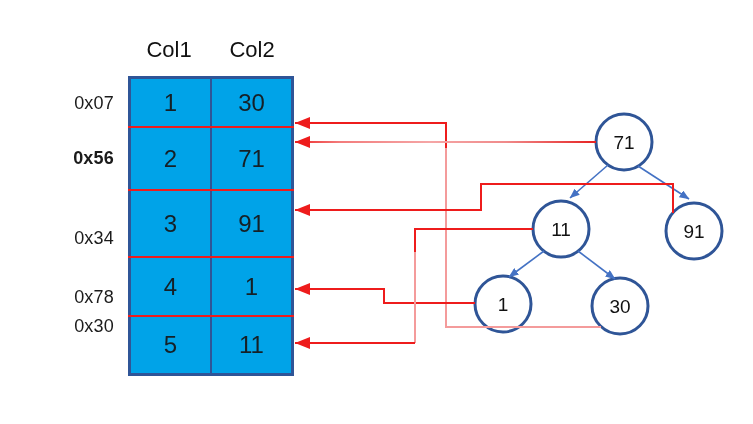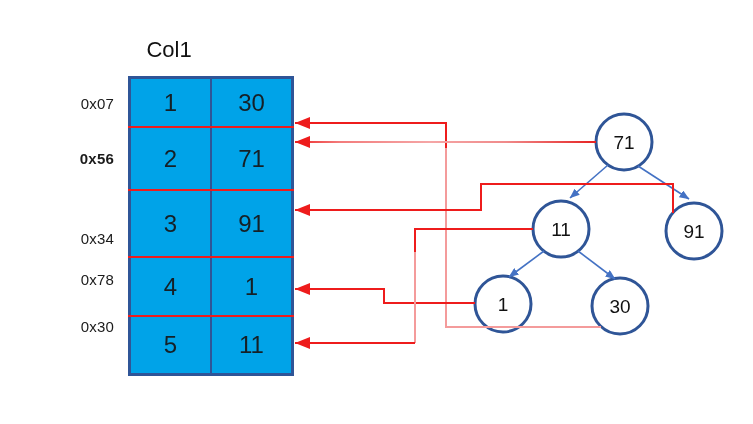--- a/index.html
+++ b/index.html
@@ -27,39 +27,40 @@
   }
   .cell{
     position:absolute;display:flex;align-items:center;justify-content:center;
     font-size:24px;color:#152026;
   }
   .red-divider{
     position:absolute;left:-3px;width:166px;height:2px;
     background:var(--pointer-red,#EE1C1C);
   }
   .addr-label{
-    position:absolute;left:38px;width:64px;height:18px;font-size:15px;
+    position:absolute;left:38px;width:64px;height:18px;font-size:18px;
     display:flex;align-items:center;justify-content:flex-end;
     color:#1b1b1b;letter-spacing:.2px;
   }
   #diagram{position:absolute;left:0;top:0;width:753px;height:424px;pointer-events:none;}
   .node-label{font-size:19px;fill:#111;}
 </style>
 </head>
 <body>
 
 <div id="stage">
 
   <div class="col-header" id="hdr1">Col1</div>
+  <div class="col-header" id="hdr2">Col2</div>
 
   <div id="addr-labels">
       <div class="addr-label" style="top: 94px;">0x07</div>
       <div class="addr-label" style="top: 149.5px; font-weight: bold;">0x56</div>
       <div class="addr-label" style="top: 229px;">0x34</div>
-      <div class="addr-label" style="top: 270px;">0x78</div>
+      <div class="addr-label" style="top: 288px;">0x78</div>
       <div class="addr-label" style="top: 317px;">0x30</div>
     </div>
 
   <div id="table-box">
     <div id="col-divider"></div>
     <div id="cells">
         <div class="cell" style="top: 0px; height: 48px; left: 0px; width: 79px;">1</div>
         <div class="cell" style="top: 0px; height: 48px; left: 81px; width: 79px;">30</div>
         <div class="cell" style="top: 48px; height: 63px; left: 0px; width: 79px;">2</div>
         <div class="cell" style="top: 48px; height: 63px; left: 81px; width: 79px;">71</div>

